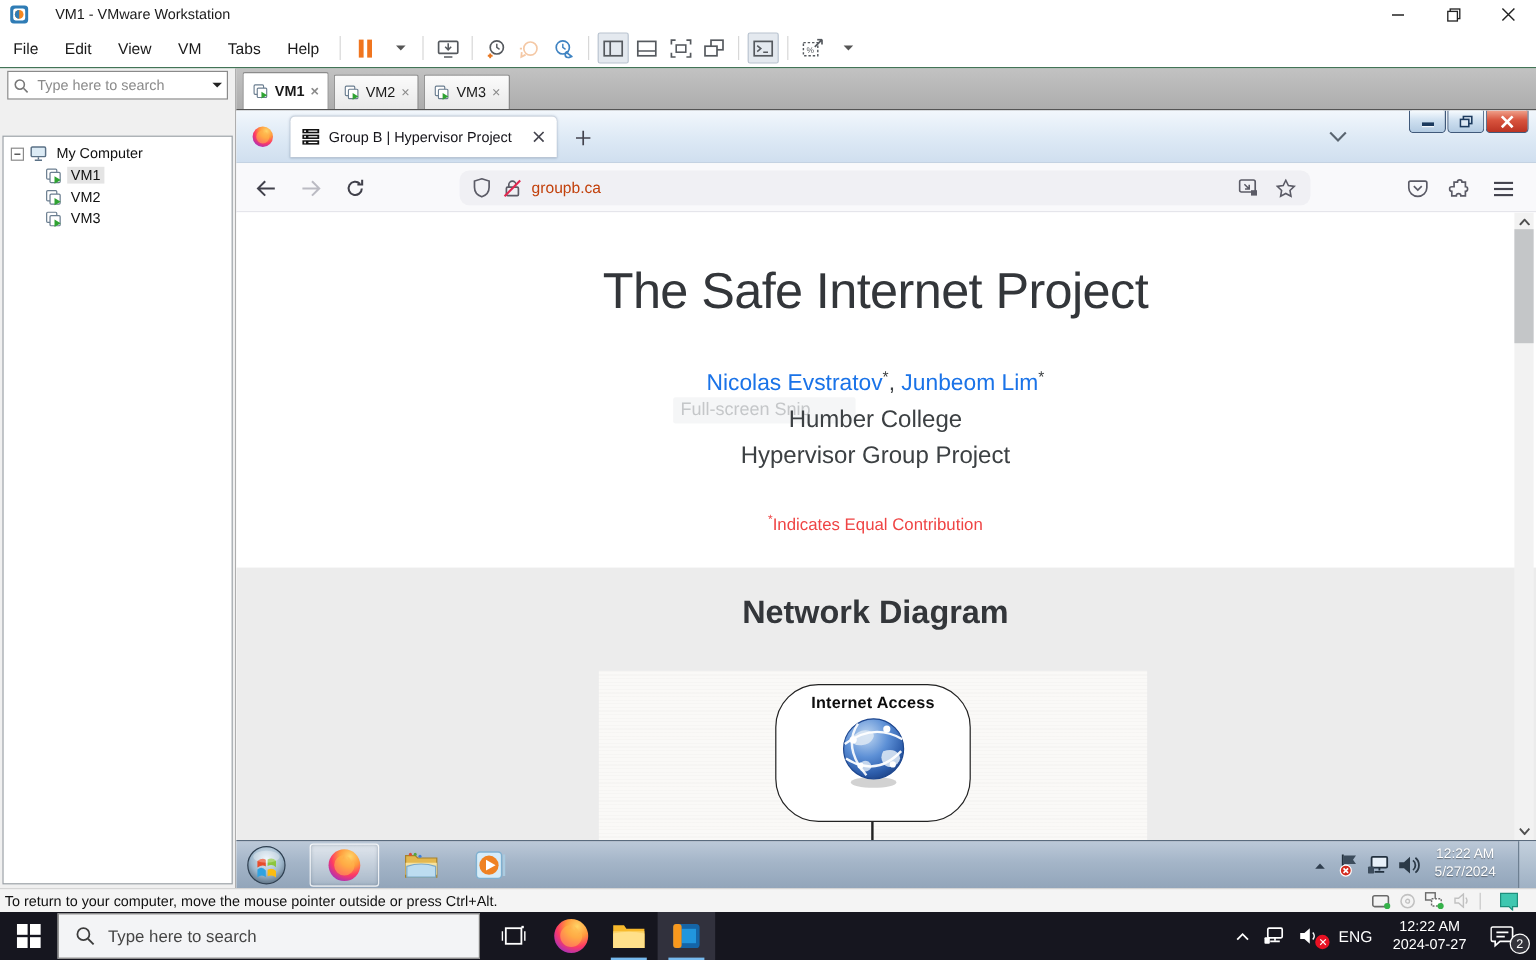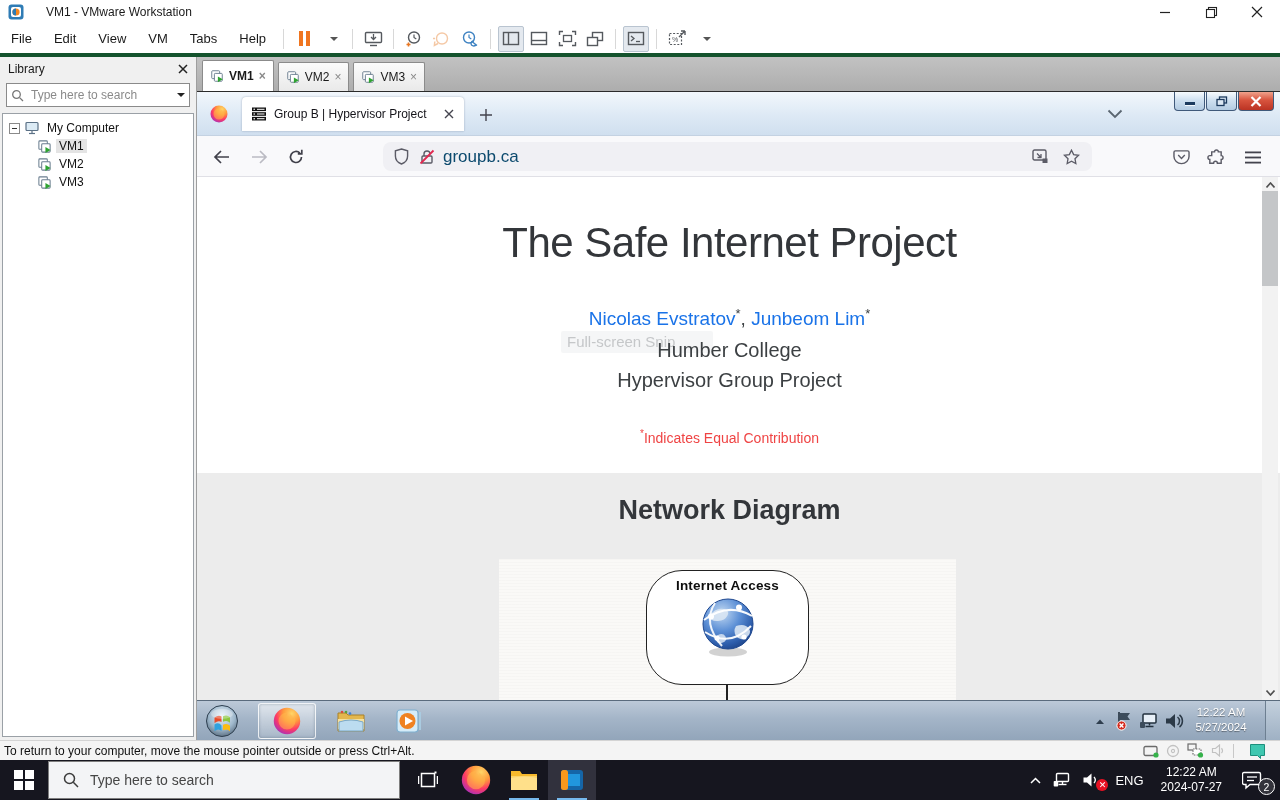--- a/index.html
+++ b/index.html
@@ -7,21 +7,21 @@
         font-family:"Liberation Sans","DejaVu Sans",sans-serif;-webkit-font-smoothing:antialiased;}
   .abs{position:absolute;}
   .ctr{display:flex;align-items:center;justify-content:center;}
 
   
   .titlebar{position:absolute;top:0;left:0;width:1280px;height:24px;background:#fff;display:flex;align-items:center;}
   .titlebar .title{font-size:12px;color:#1a1a1a;margin-left:7px;}
   .cap-btn{width:46px;height:24px;display:flex;align-items:center;justify-content:center;}
 
   
-  .menubar{position:absolute;top:24px;left:0;width:1280px;height:33px;background:#fff;display:flex;align-items:center;border-bottom:4px solid #14532d;box-sizing:border-box;}
+  .menubar{position:absolute;top:24px;left:0;width:1280px;height:33px;background:#fff;display:flex;align-items:center;border-bottom:1px solid #14532d;box-sizing:border-box;}
   .menu-item{font-size:13px;color:#1a1a1a;padding:0 11px;height:33px;display:flex;align-items:center;}
   .tb-sep{width:1px;height:20px;background:#d8d8d8;margin:0 6px;}
   .tb-btn{height:26px;min-width:26px;display:flex;align-items:center;justify-content:center;border-radius:2px;margin:0 1px;}
   .tb-btn.pressed{background:#e4e9ef;border:1px solid #b9c4d0;box-sizing:border-box;}
   .caret{width:0;height:0;border-left:4px solid transparent;border-right:4px solid transparent;border-top:4px solid #555;margin-left:3px;}
 
   
   .library{position:absolute;top:57px;left:0;width:197px;height:683px;background:#f0f0f0;border-right:1px solid #9e9e9e;box-sizing:border-box;}
   .lib-head{height:24px;display:flex;align-items:center;font-size:12px;color:#1a1a1a;padding:0 8px;}
   .lib-search{margin:2px 6px 6px 6px;height:22px;background:#fff;border:1px solid #8a8a8a;display:flex;align-items:center;padding:0 4px;}
@@ -44,21 +44,21 @@
   
   .vmscreen{position:absolute;top:34px;left:0;right:0;bottom:0;background:#fff;border-top:1px solid #2b2b2b;box-sizing:border-box;}
   .ff-titlebar{position:absolute;top:0;left:0;right:0;height:44px;background:linear-gradient(180deg,#f2f7fc 0%,#dde9f5 55%,#d0dfef 100%);border-bottom:1px solid #c4d2e2;box-sizing:border-box;}
   .ff-tab{position:absolute;left:45px;top:5px;width:222px;height:34px;background:#fff;border-radius:4px 4px 0 0;box-shadow:0 0 2px rgba(60,80,110,.45);display:flex;align-items:center;gap:7px;padding:0 9px;box-sizing:border-box;}
   .ff-tab .t{flex:1;font-size:12px;color:#15141a;white-space:nowrap;overflow:hidden;}
   .aero-btn{position:absolute;top:0;height:19px;border:1px solid #40597a;border-top:none;border-radius:0 0 4px 4px;box-sizing:border-box;display:flex;align-items:center;justify-content:center;background:linear-gradient(#f7fbfe,#cfe0f0 45%,#b3cbe2);}
   .aero-btn.close{background:linear-gradient(#f0a28c,#d8543e 45%,#bb3323);}
   .ff-navbar{position:absolute;top:44px;left:0;right:0;height:41px;background:#f9f9fb;border-bottom:1px solid #e0e0e6;box-sizing:border-box;}
   .nav-ic{position:absolute;top:6px;width:30px;height:30px;display:flex;align-items:center;justify-content:center;border-radius:4px;}
   .urlbar{position:absolute;left:186px;top:6px;width:709px;height:29px;background:#f0f0f4;border-radius:8px;display:flex;align-items:center;}
-  .url-text{font-size:17px;color:#0c4a6e;margin-left:8px;}
+  .url-text{font-size:13px;color:#c2410c;margin-left:8px;}
 
   
   .ff-content{position:absolute;top:85px;left:0;right:0;bottom:40px;background:#fff;overflow:hidden;}
   .hero{position:absolute;top:0;left:0;right:0;height:296px;background:#fff;}
   .page-inner{position:absolute;left:0;right:18px;text-align:center;}
   .h1{font-size:42px;color:#33363a;font-weight:500;letter-spacing:-0.5px;}
   .authors{font-size:19px;color:#3c4043;}
   .authors a{color:#1a73e8;text-decoration:none;}
   .authors sup{font-size:13px;color:#3c4043;}
   .aff{font-size:20px;color:#3c4043;}
@@ -228,27 +228,20 @@
         <text x="4" y="12" font-size="7" fill="#55595e" font-family="Liberation Sans">%</text>
         <path d="M11 7 L17 1 M17 1 h-4 M17 1 v4" stroke="#55595e" stroke-width="1.4"></path>
       </svg>
     </div>
     <div class="tb-btn">
         <span class="caret"></span>
       </div>
   </div>
 
   <div class="library">
-    <div class="lib-head">
-      <span>Library</span>
-      <div style="flex:1"></div>
-      <svg width="10" height="10" viewBox="0 0 10 10">
-        <path d="M1 1 L9 9 M9 1 L1 9" stroke="#222" stroke-width="1.5"></path>
-      </svg>
-    </div>
     <div class="lib-search">
       <svg width="13" height="13" viewBox="0 0 13 13" fill="none">
         <circle cx="5.5" cy="5.5" r="3.8" stroke="#777" stroke-width="1.3"></circle>
         <line x1="8.6" y1="8.6" x2="12" y2="12" stroke="#777" stroke-width="1.3"></line>
       </svg>
       <input style="margin-left: 5px;" placeholder="Type here to search">
       <span class="caret" style="border-top-color:#222"></span>
     </div>
     <div class="lib-tree">
       <div class="tree-row" style="margin-top:5px">

